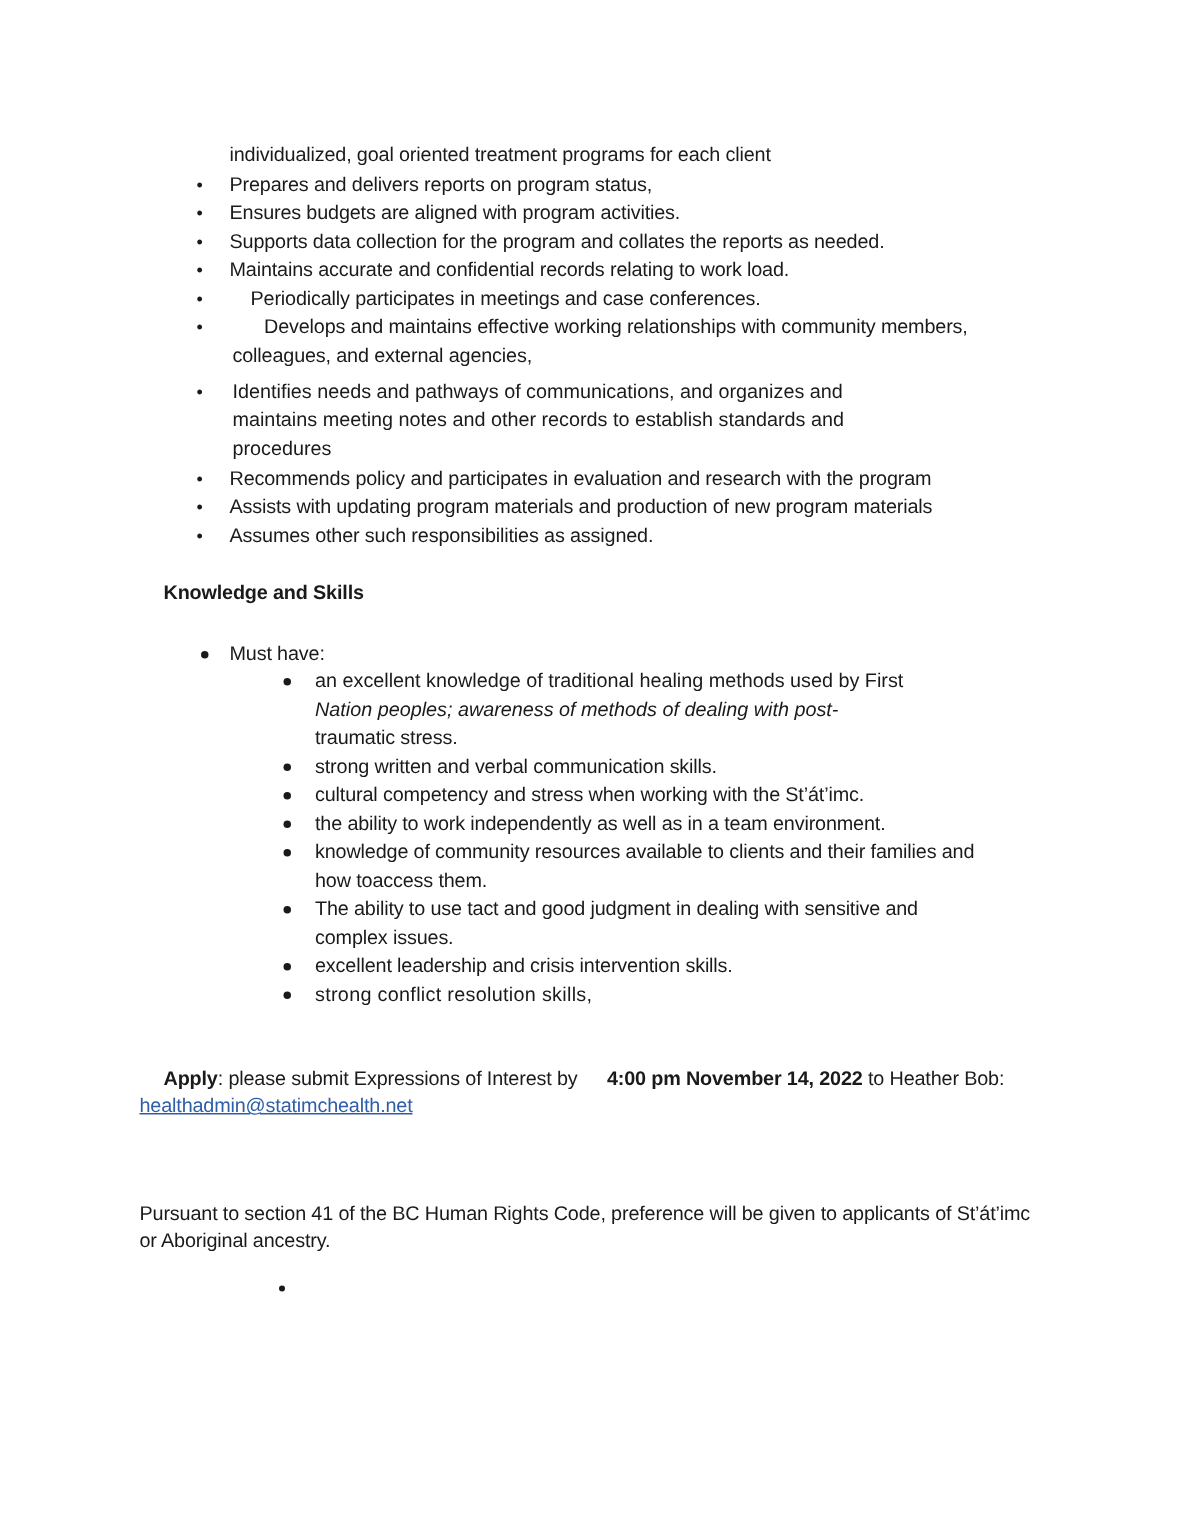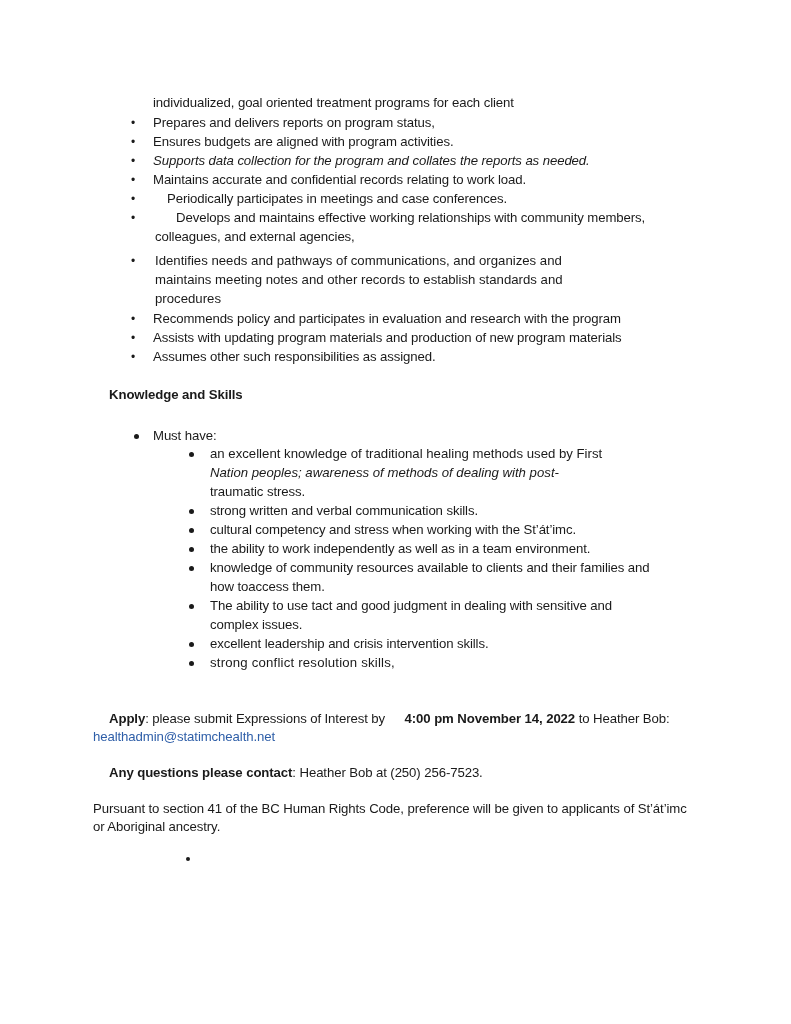--- a/index.html
+++ b/index.html
@@ -3,38 +3,38 @@
 <meta charset="utf-8">
 <style>
   html, body { margin: 0; padding: 0; background: #ffffff; }
   body { width: 791px; height: 1024px; position: relative; overflow: hidden;
          font-family: "Liberation Sans", sans-serif; color: #1a1a1a; font-size: 13px; }
   .page { position: absolute; left: 0; top: 0; width: 675px; height: 1024px; }
   .line { position: absolute; white-space: nowrap; line-height: 16px; font-size: 13.2px; letter-spacing: -0.1px; }
   .bullet { position: absolute; font-size: 12px; line-height: 16px; }
   .bullet-round { position: absolute; width: 5px; height: 5px; border-radius: 50%; background: #1a1a1a; }
   .b { font-weight: bold; margin-left: 16px; }
-  .link { color: #2e5ea8; }
+  .link { color: #2e5ea8; text-decoration: underline; }
 </style>
 </head>
 <body>
 
 <div class="page">
 
   <div class="line" style="left:153px;top:95px;">individualized, goal oriented treatment programs for each client</div>
 
   <div>
     <div class="bullet" style="left:131px;top:115px;">•</div>
     <div class="line" style="left:153px;top:115px;">Prepares and delivers reports on program status,</div>
 
     <div class="bullet" style="left:131px;top:134px;">•</div>
     <div class="line" style="left:153px;top:134px;">Ensures budgets are aligned with program activities.</div>
 
     <div class="bullet" style="left:131px;top:153px;">•</div>
-    <div class="line" style="left:153px;top:153px;font-style:italic;">Supports data collection for the program and collates the reports as needed.</div>
+    <div class="line" style="left:153px;top:153px;">Supports data collection for the program and collates the reports as needed.</div>
 
     <div class="bullet" style="left:131px;top:172px;">•</div>
     <div class="line" style="left:153px;top:172px;">Maintains accurate and confidential records relating to work load.</div>
 
     <div class="bullet" style="left:131px;top:191px;">•</div>
     <div class="line" style="left:153px;top:191px;margin-left:14px;">Periodically participates in meetings and case conferences.</div>
 
     <div class="bullet" style="left:131px;top:210px;">•</div>
     <div class="line" style="left:153px;top:210px;margin-left:23px;">Develops and maintains effective working relationships with community members,</div>
     <div class="line" style="left:155px;top:229px;">colleagues, and external agencies,</div>
@@ -87,21 +87,18 @@
 
     <div class="bullet-round" style="left:189px;top:661px;"></div>
     <div class="line" style="left:210px;top:655px;letter-spacing:0.2px;">strong conflict resolution skills,</div>
   </div>
 
   <div class="line" style="left:93px;top:711px;">
     <span class="b">Apply</span><span>: please submit Expressions of Interest by </span><span class="b">4:00 pm November 14, 2022</span><span> to Heather Bob:</span>
   </div>
   <a class="line link" style="left: 93px; top: 729px; color: rgb(46, 94, 168);">healthadmin@statimchealth.net</a>
 
-  <div class="line" style="left:93px;top:765px;">
-    <span class="b">Any questions please contact</span><span>: Heather Bob at (250) 256-7523.</span>
-  </div>
 
   <div class="line" style="left:93px;top:801px;">Pursuant to section 41 of the BC Human Rights Code, preference will be given to applicants of St’át’imc</div>
   <div class="line" style="left:93px;top:819px;">or Aboriginal ancestry.</div>
 
   <div class="bullet-round" style="left:186px;top:857px;width:4px;height:4px;"></div>
 </div>
 
 </body></html>

